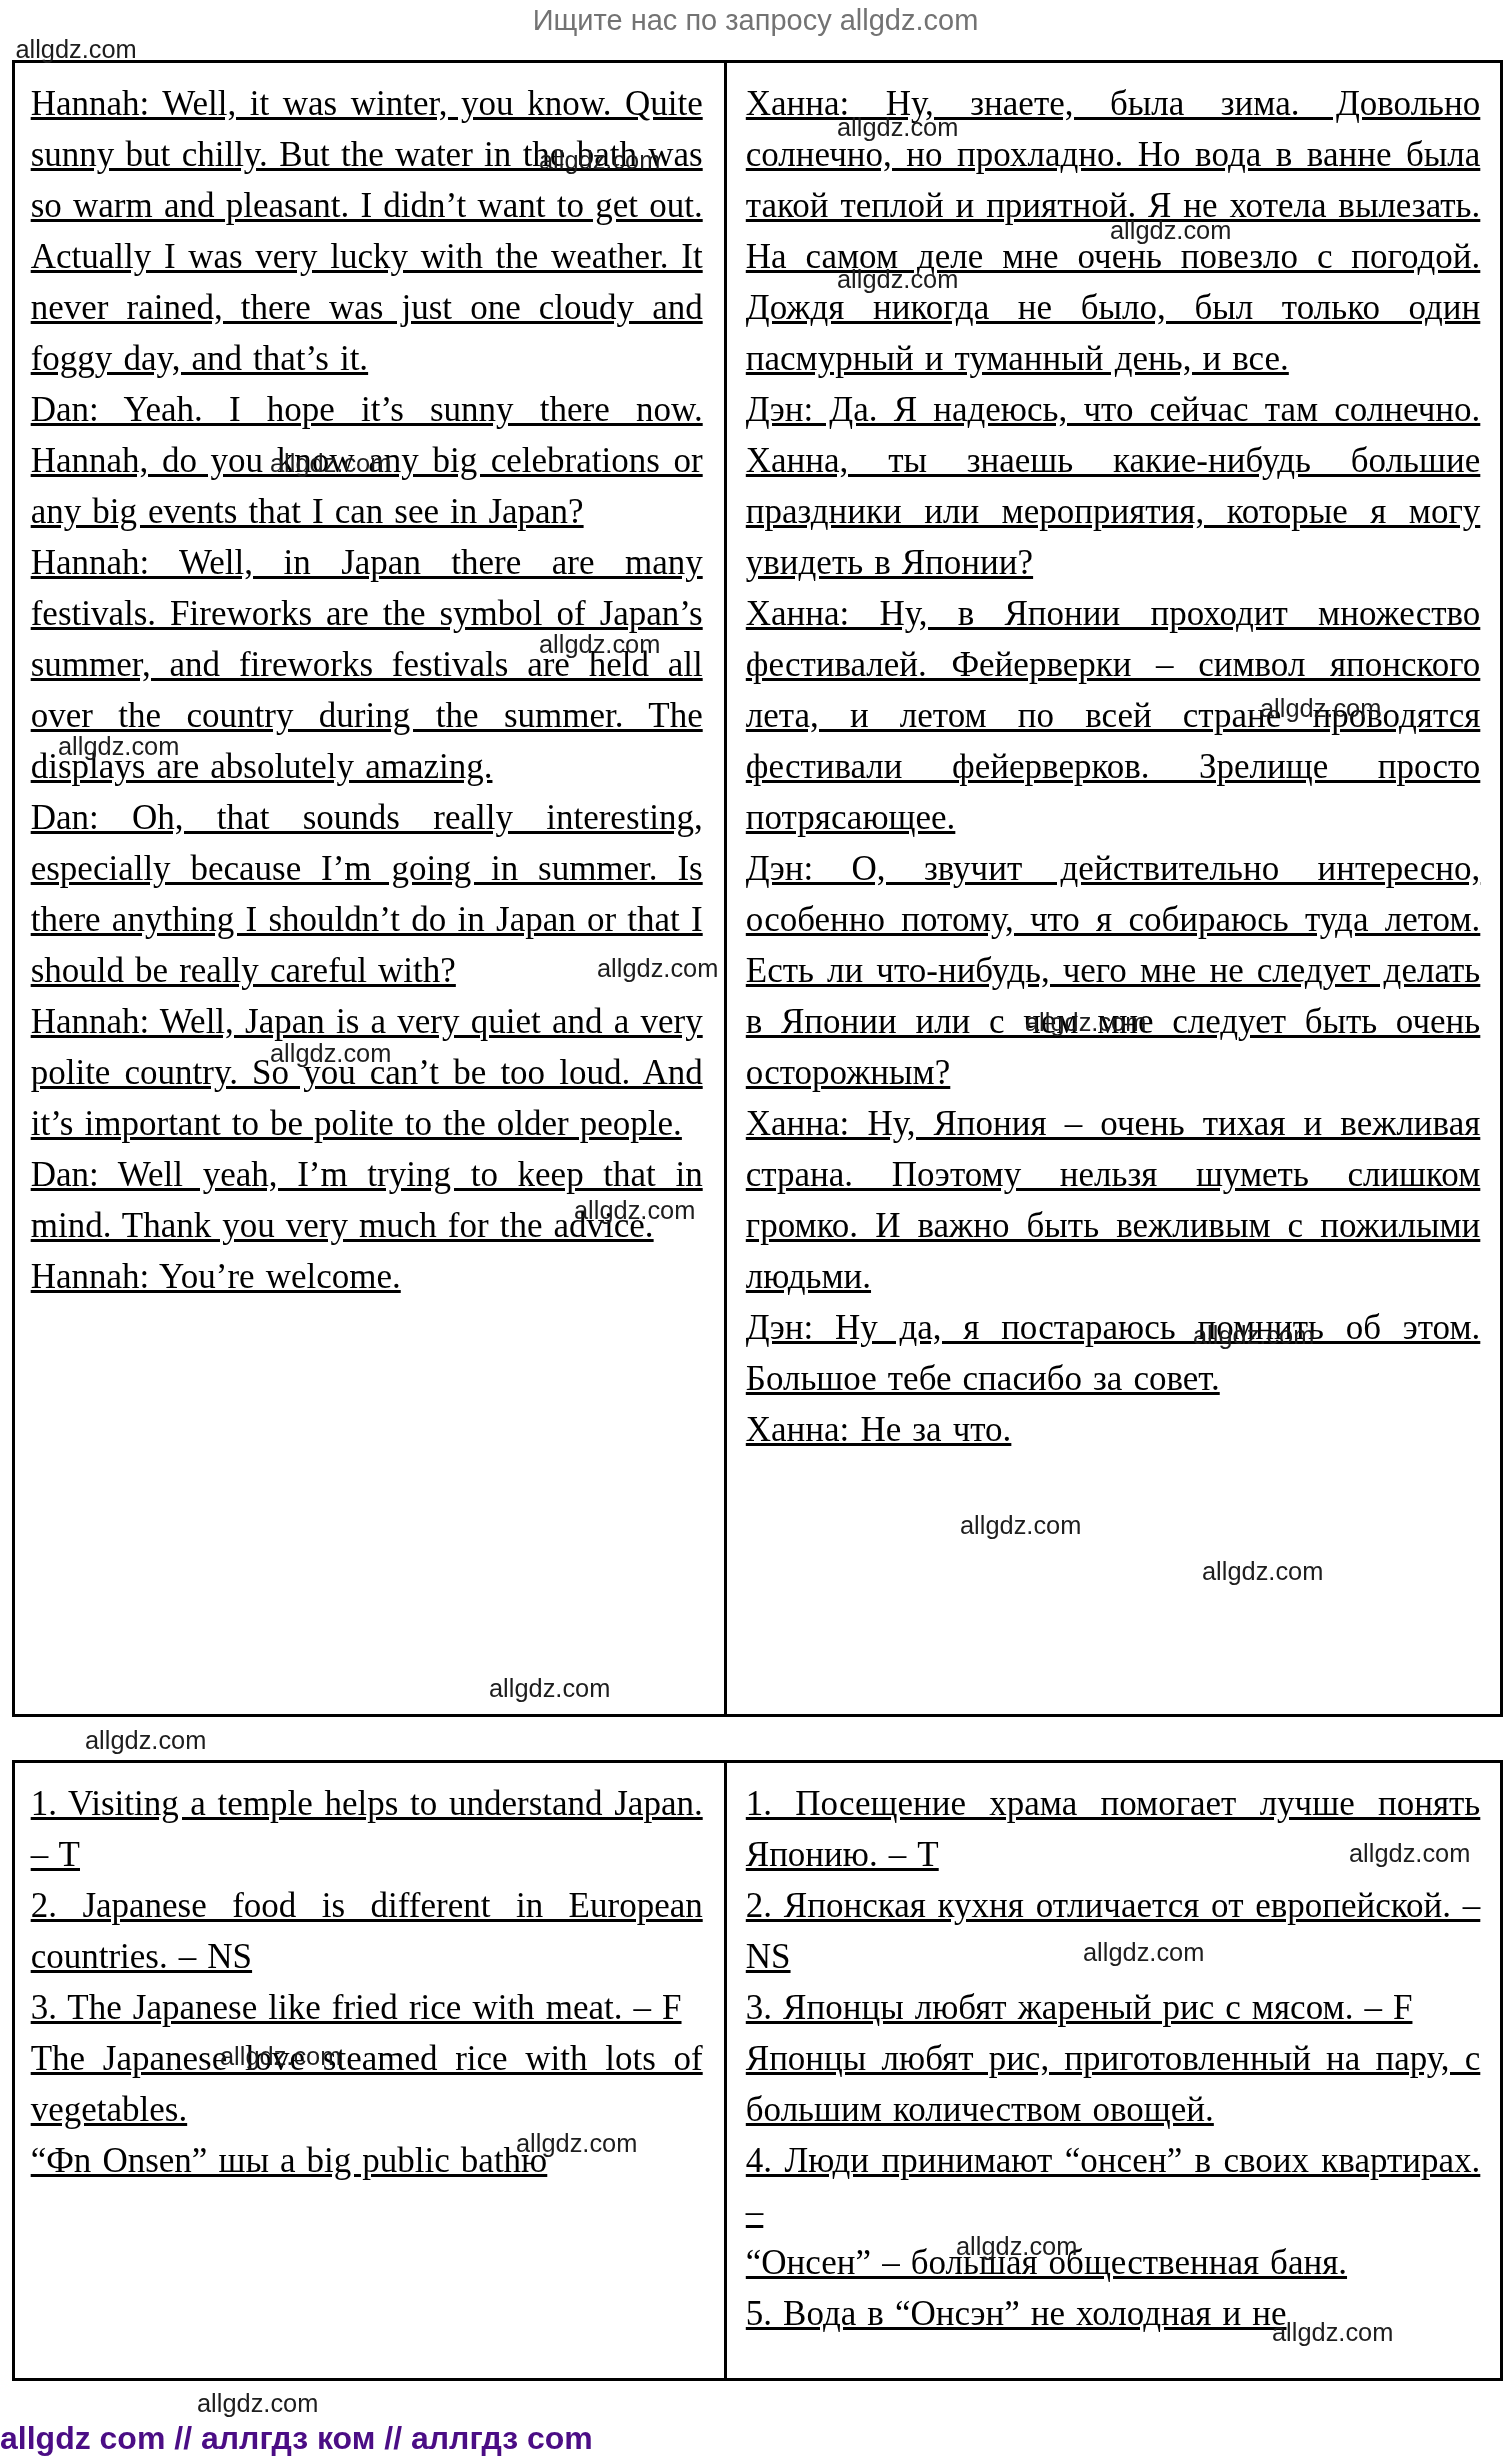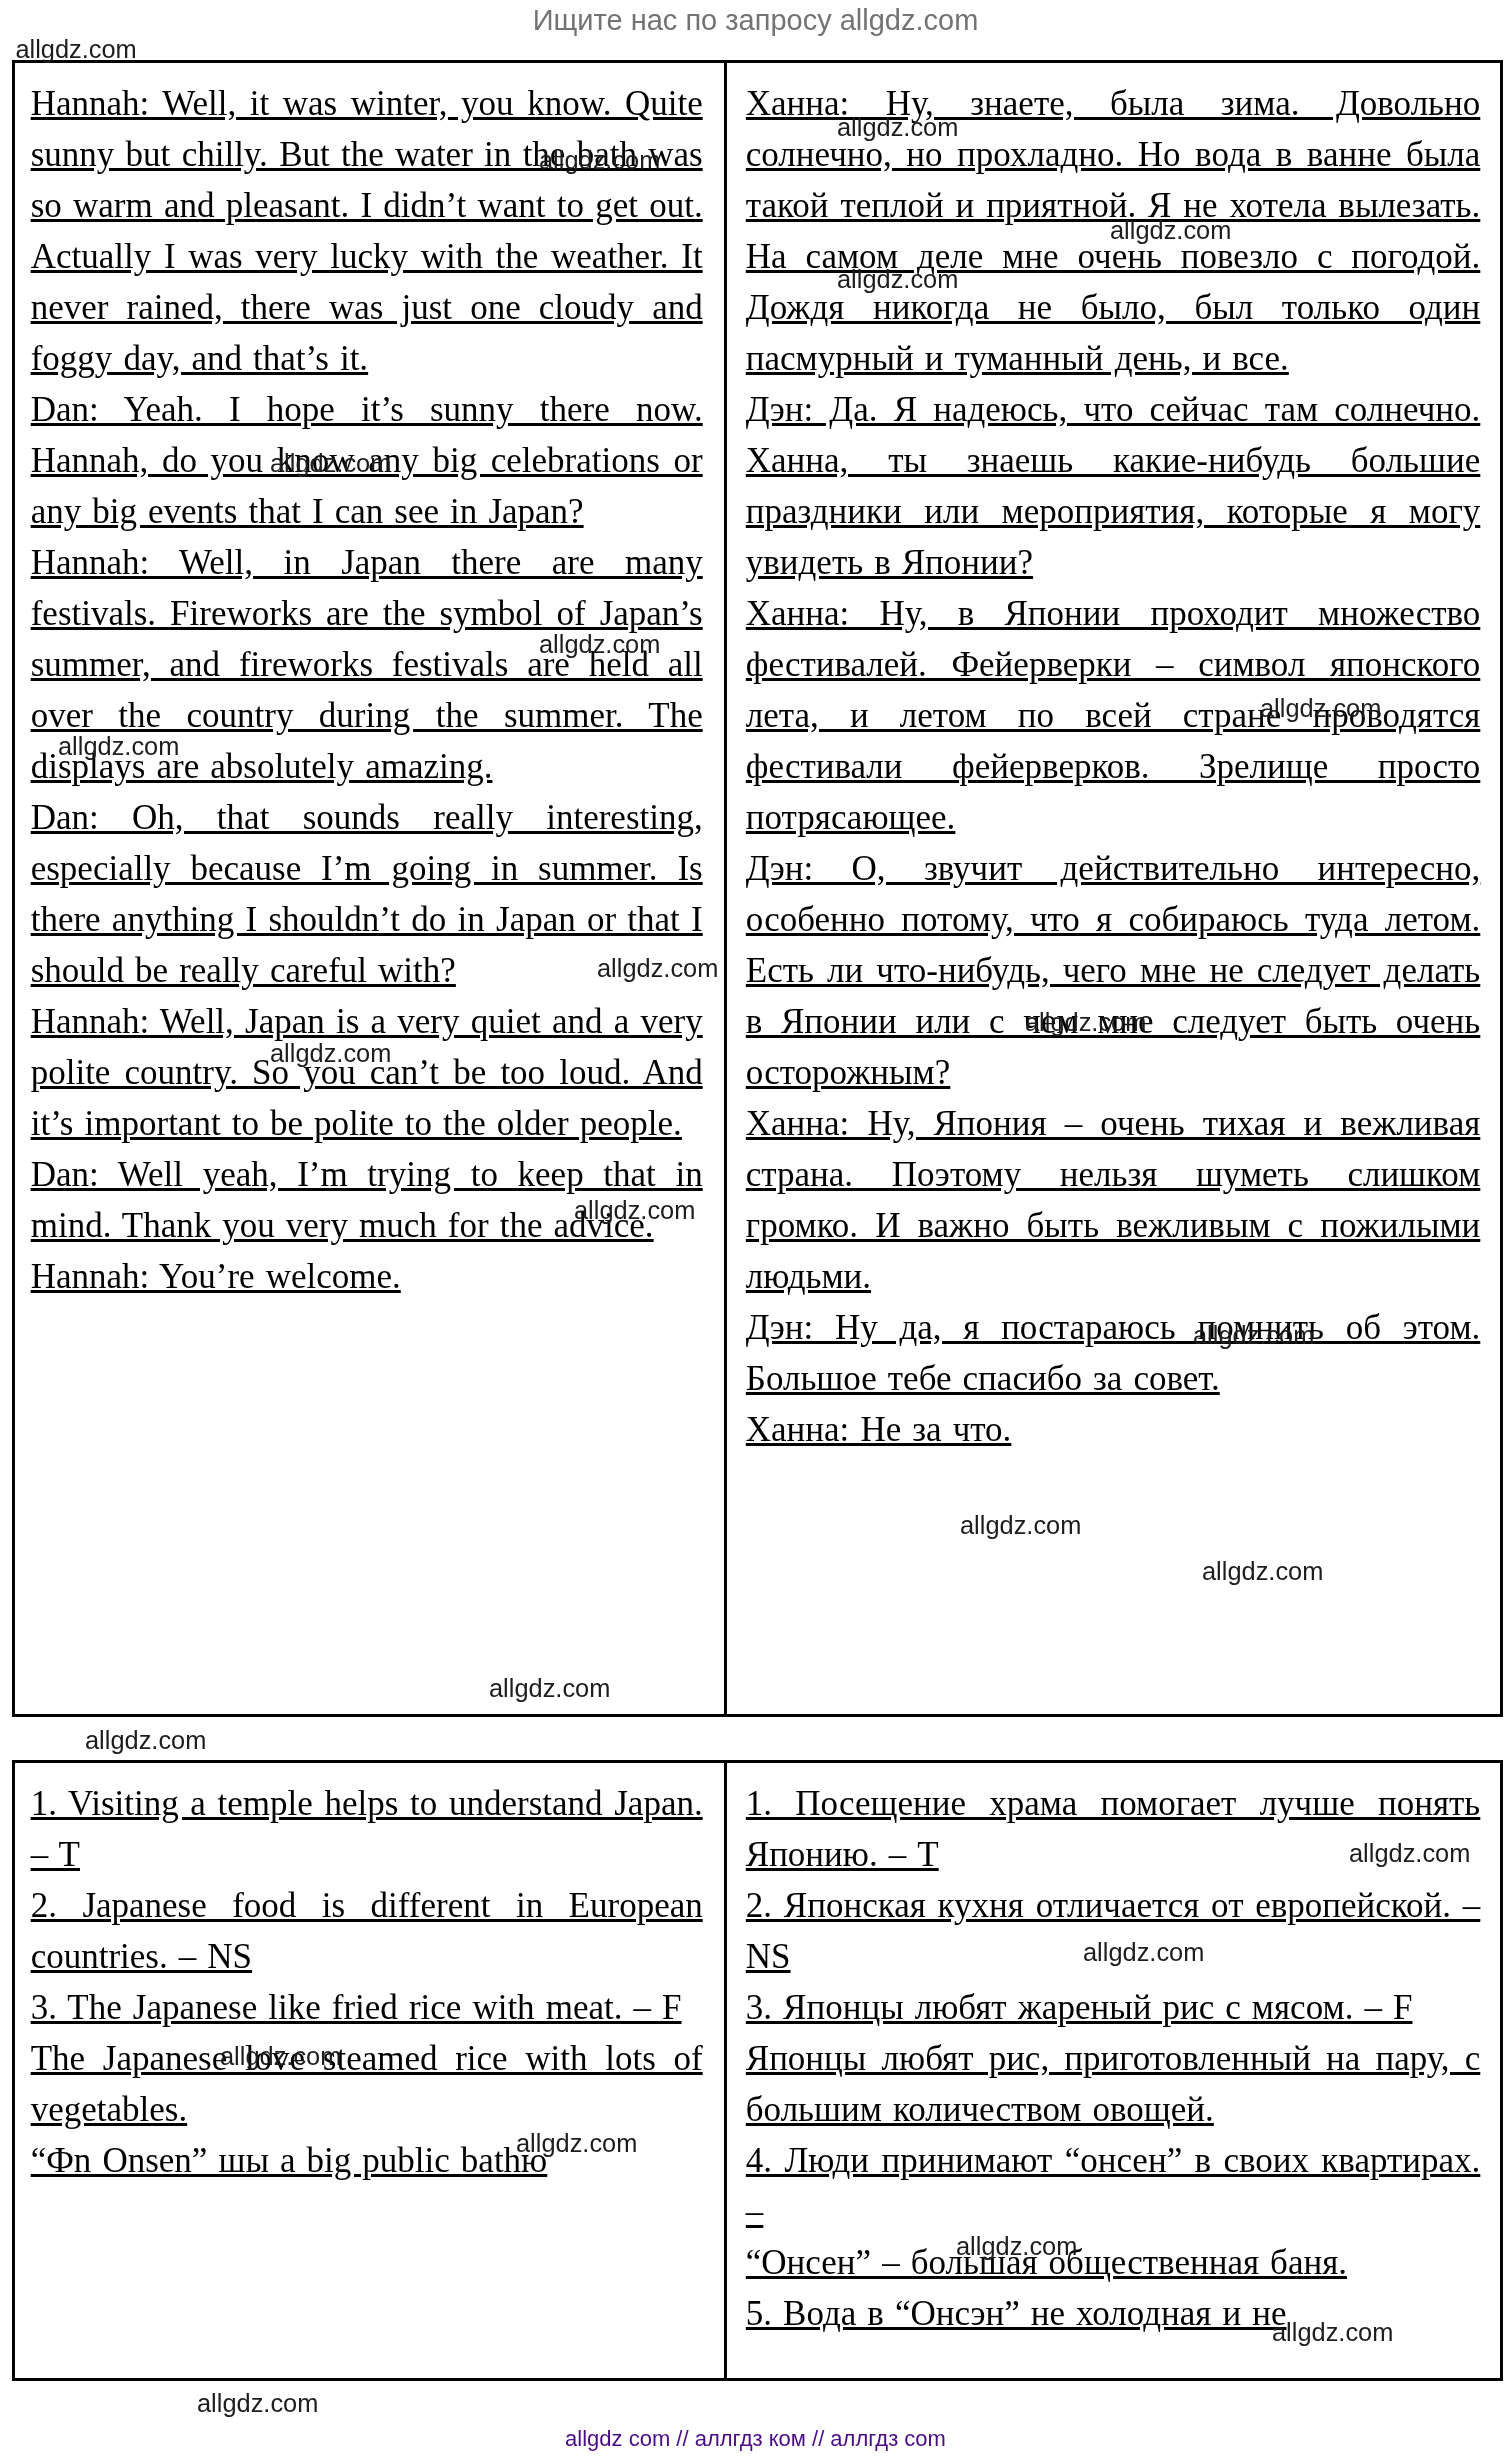--- a/index.html
+++ b/index.html
@@ -47,25 +47,26 @@
     padding:15.4px 20px 0 18.5px;
   }
   .para {
     margin:0;
     font-size:35px; line-height:51px;
     text-align:justify;
     word-spacing:2.3px;
   }
   .footer {
     position:absolute; top:2420px; left:0; width:100%;
-    text-align:center;
+    text-align:left;
     font-family:"Liberation Sans", sans-serif;
-    font-size:22px; line-height:37px;
+    font-size:32px; line-height:37px;
     color:#4b0d85;
     white-space:nowrap;
+    font-weight:bold;
   }
 </style>
 </head>
 <body>
 
 <div class="banner">Ищите нас по запросу allgdz.com</div>
 
 <div class="tbl tbl-dialogue">
   <div class="cell cell-en">
     <p class="para">Hannah: Well, it was winter, you know. Quite sunny but chilly. But the water in the bath was so warm and pleasant. I didn’t want to get out. Actually I was very lucky with the weather. It never rained, there was just one cloudy and foggy day, and that’s it.</p>

